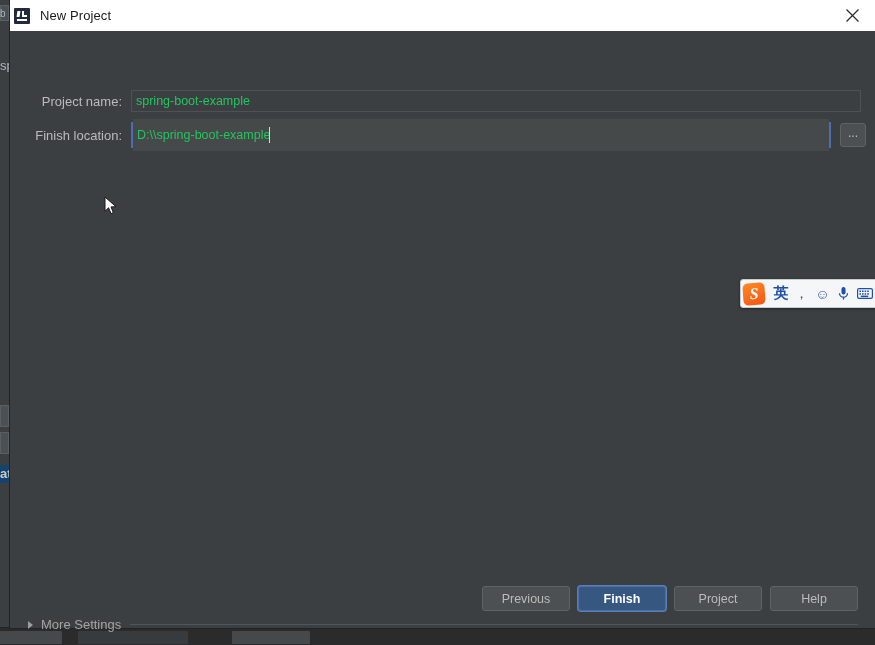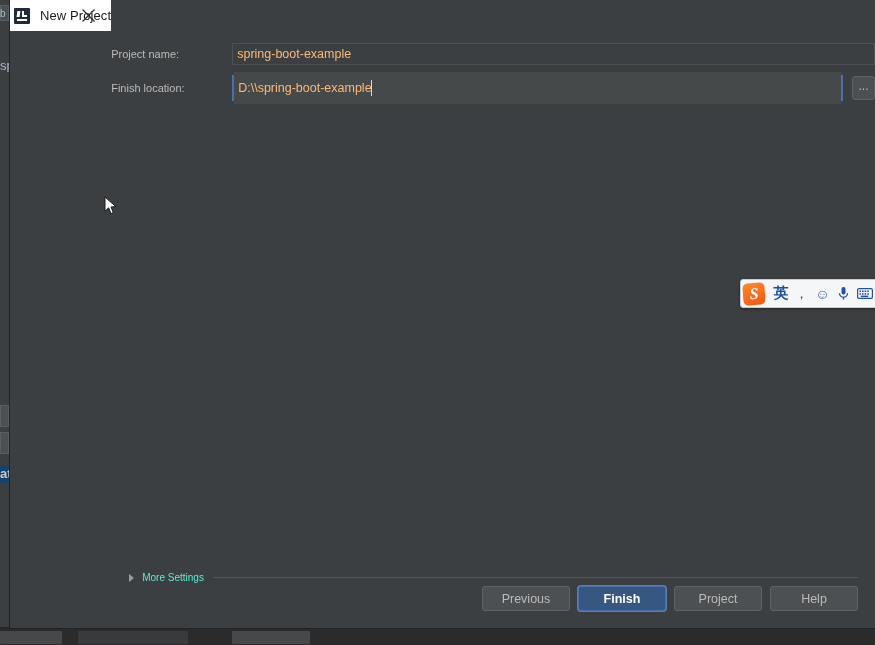--- a/index.html
+++ b/index.html
@@ -86,21 +86,22 @@
   
   .dialog {
     position: absolute;
     left: 10px;
     top: 0;
     width: 865px;
     height: 628px;
     background: #3c3f41;
     box-shadow: 0 0 0 1px #212325;
     display: flex;
-    flex-direction: row;
+    flex-direction: column;
+    gap: 16px;
   }
 
   .titlebar {
     height: 31px;
     background: #ffffff;
     display: flex;
     align-items: center;
     flex: none;
     position: relative;
   }
@@ -159,30 +160,31 @@
     padding: 0;
   }
 
   .form-row {
     position: absolute;
     left: 0; right: 0;
     display: flex;
     align-items: center;
   }
   .form-label {
-    font-size: 11px;
+    font-size: 13px;
     color: #bbbbbb;
+    text-align: right;
     flex: none;
   }
   .txt-input {
     box-sizing: border-box;
     height: 22px;
     background: #45494a;
     border: 1px solid #5e6366;
-    color: #fdba74;
+    color: #22c55e;
     font-size: 12.5px;
     font-family: "Liberation Sans", sans-serif;
     padding: 0 2px 0 4px;
     outline: none;
     line-height: 20px;
   }
   .txt-input.flat {
     background: #3c3f41;
     border-color: #4e5254;
   }
@@ -239,22 +241,22 @@
   }
   .tri {
     width: 0; height: 0;
     border-left: 5px solid #9a9da0;
     border-top: 4px solid transparent;
     border-bottom: 4px solid transparent;
     margin-right: 8px;
     flex: none;
   }
   .more-label {
-    font-size: 10px;
-    color: #5eead4;
+    font-size: 13px;
+    color: #a3a3a3;
     flex: none;
   }
   .sep-line {
     flex: 1;
     height: 1px;
     background: #515658;
     margin-left: 9px;
   }
 
   

